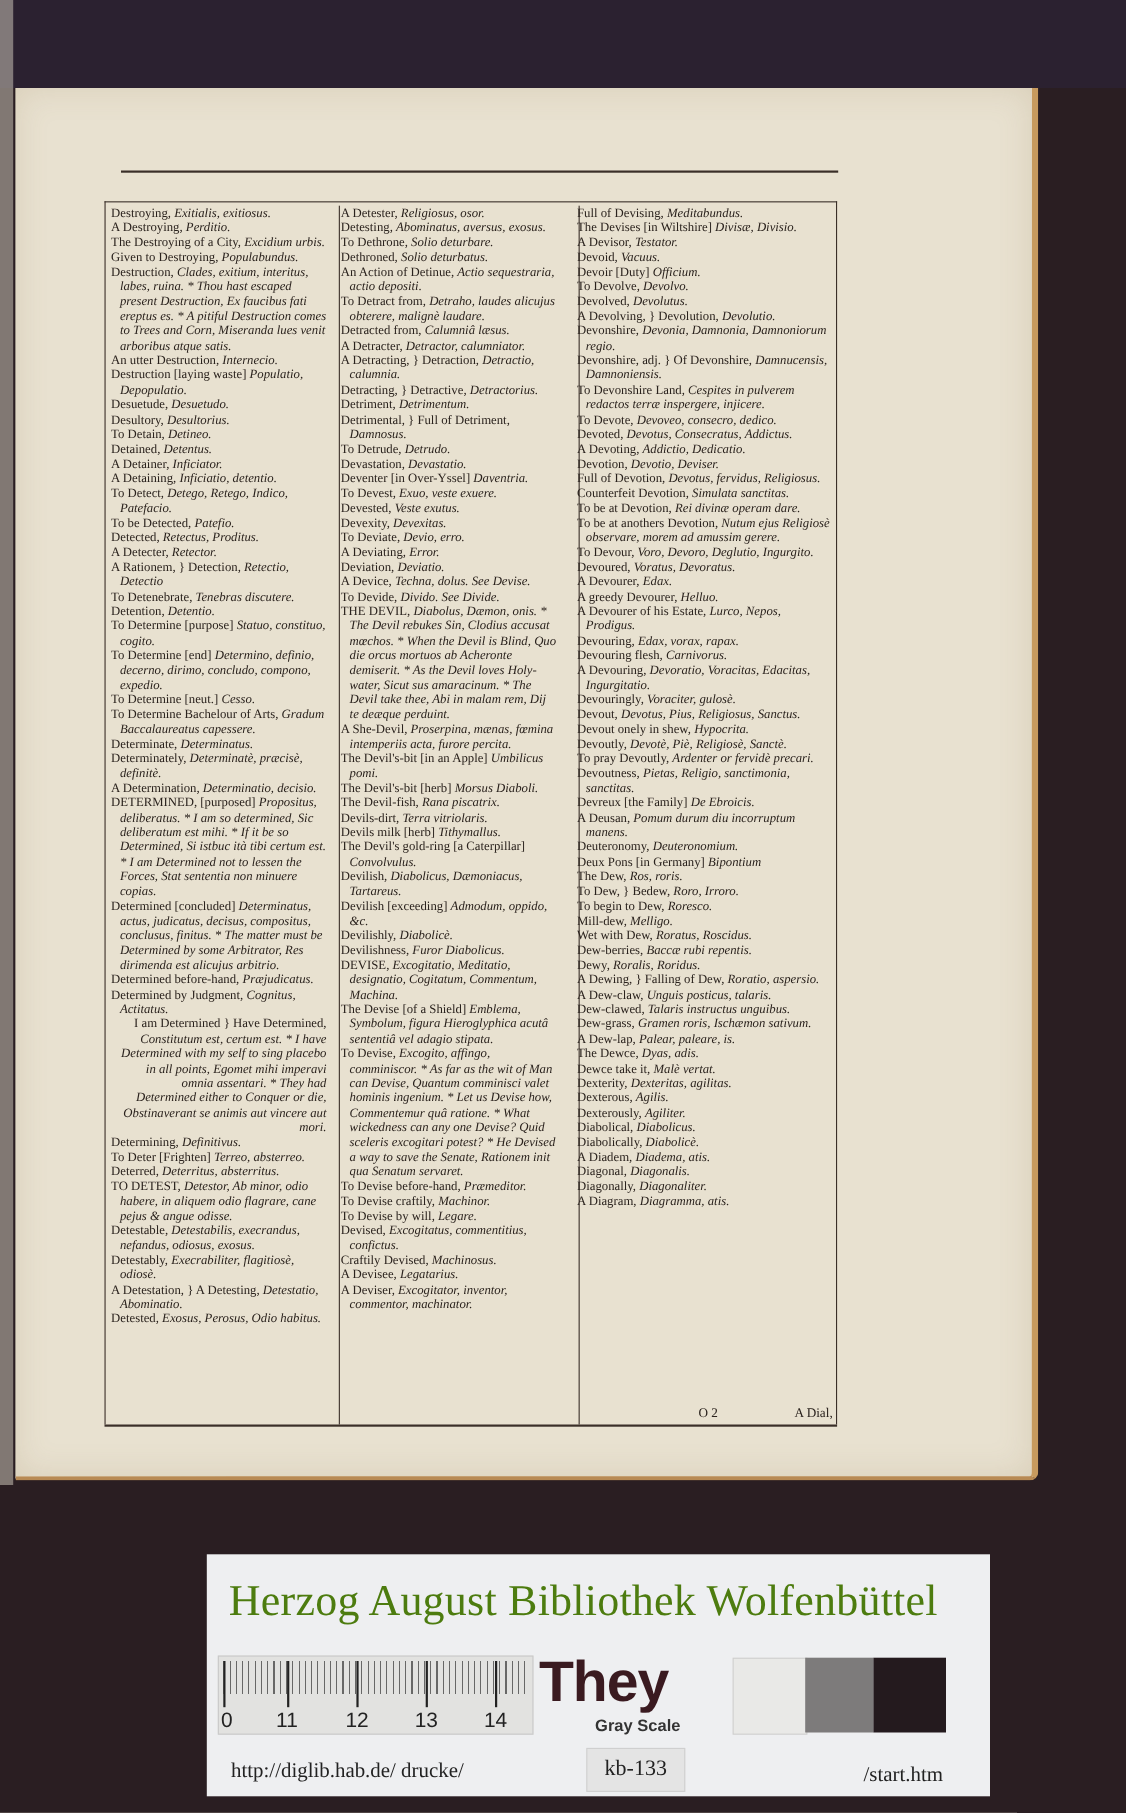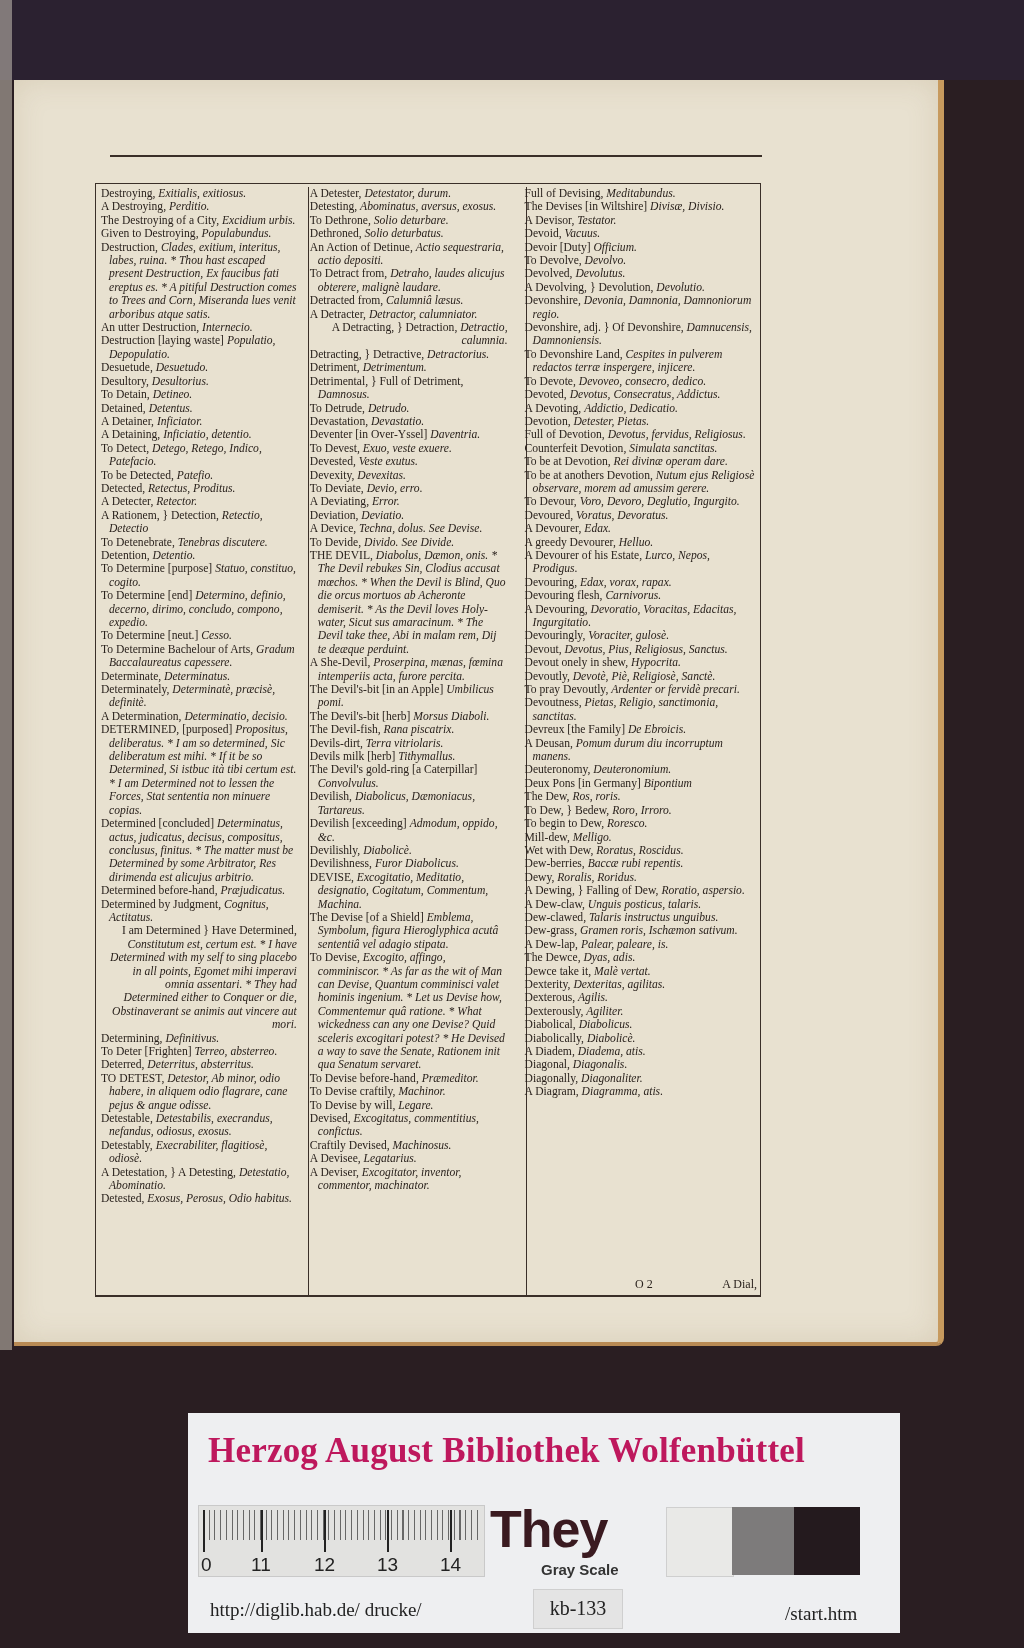--- a/index.html
+++ b/index.html
@@ -39,21 +39,21 @@
   .footer { position:absolute; left:0; top:1122px; width:666px; height:16px; font-size:12px; color:#2a221d; }
   .sig { position:absolute; left:540px; top:0; }
   .catch { position:absolute; right:4px; top:0; }
   .botline { position:absolute; left:0; top:1140px; width:666px; height:2px; background:#3a2f28; }
 
   
   .card {
     position:absolute; left:188px; top:1413px; width:712px; height:220px;
     background:#eeeff1;
   }
-  .inst { position:absolute; left:20px; top:18px; font-size:35px; font-weight:bold; color:#be185d; white-space:nowrap; letter-spacing:0.2px; }
+  .inst { position:absolute; left:20px; top:18px; font-size:40px; font-weight:normal; color:#4d7c0f; white-space:nowrap; letter-spacing:0.2px; }
   .ruler { position:absolute; left:10px; top:92px; width:285px; height:70px; background:#e2e2e0; border:1px solid #c9c9c9; }
   .ticks { position:absolute; left:4px; top:4px; width:276px; height:30px;
     background: repeating-linear-gradient(90deg, #333 0 1px, transparent 1px 5.7px); opacity:.7; }
   .major { position:absolute; top:4px; width:2px; height:42px; background:#222; }
   .rnum { position:absolute; top:48px; font-family:"Liberation Sans", sans-serif; font-size:19px; color:#222; }
   .kodak { position:absolute; left:302px; top:86px; font-family:"Liberation Sans", sans-serif; font-weight:bold; font-size:52px; color:#3a1a20; letter-spacing:-1px; }
   .gray-lbl { position:absolute; left:353px; top:148px; font-family:"Liberation Sans", sans-serif; font-size:15px; color:#333;font-weight:bold; }
   .swatch { position:absolute; top:94px; height:68px; }
   .url { position:absolute; left:22px; top:186px; font-size:19px; color:#222; }
   .kbbox { position:absolute; left:345px; top:176px; width:88px; height:38px; background:#e4e4e4; border:1px solid #cfcfcf; text-align:center; font-size:20px; line-height:36px; color:#222; }
@@ -112,29 +112,29 @@
         <p class="entry" style="padding-left: 8px; text-indent: -8px;"><span class="en">Determining, </span><span class="la">Definitivus.</span></p>
         <p class="entry" style="padding-left: 8px; text-indent: -8px;"><span class="en">To Deter [Frighten] </span><span class="la">Terreo, absterreo.</span></p>
         <p class="entry" style="padding-left: 8px; text-indent: -8px;"><span class="en">Deterred, </span><span class="la">Deterritus, absterritus.</span></p>
         <p class="entry" style="padding-left: 8px; text-indent: -8px;"><span class="en">TO DETEST, </span><span class="la">Detestor, Ab minor, odio habere, in aliquem odio flagrare, cane pejus &amp; angue odisse.</span></p>
         <p class="entry" style="padding-left: 8px; text-indent: -8px;"><span class="en">Detestable, </span><span class="la">Detestabilis, execrandus, nefandus, odiosus, exosus.</span></p>
         <p class="entry" style="padding-left: 8px; text-indent: -8px;"><span class="en">Detestably, </span><span class="la">Execrabiliter, flagitiosè, odiosè.</span></p>
         <p class="entry" style="padding-left: 8px; text-indent: -8px;"><span class="en">A Detestation, } A Detesting, </span><span class="la">Detestatio, Abominatio.</span></p>
         <p class="entry" style="padding-left: 8px; text-indent: -8px;"><span class="en">Detested, </span><span class="la">Exosus, Perosus, Odio habitus.</span></p>
       </div>
     <div class="col c2">
-        <p class="entry" style="padding-left: 8px; text-indent: -8px;"><span class="en">A Detester, </span><span class="la">Detestator, durum.</span></p>
+        <p class="entry" style="padding-left: 8px; text-indent: -8px;"><span class="en">A Detester, </span><span class="la">Religiosus, osor.</span></p>
         <p class="entry" style="padding-left: 8px; text-indent: -8px;"><span class="en">Detesting, </span><span class="la">Abominatus, aversus, exosus.</span></p>
         <p class="entry" style="padding-left: 8px; text-indent: -8px;"><span class="en">To Dethrone, </span><span class="la">Solio deturbare.</span></p>
         <p class="entry" style="padding-left: 8px; text-indent: -8px;"><span class="en">Dethroned, </span><span class="la">Solio deturbatus.</span></p>
         <p class="entry" style="padding-left: 8px; text-indent: -8px;"><span class="en">An Action of Detinue, </span><span class="la">Actio sequestraria, actio depositi.</span></p>
         <p class="entry" style="padding-left: 8px; text-indent: -8px;"><span class="en">To Detract from, </span><span class="la">Detraho, laudes alicujus obterere, malignè laudare.</span></p>
         <p class="entry" style="padding-left: 8px; text-indent: -8px;"><span class="en">Detracted from, </span><span class="la">Calumniâ læsus.</span></p>
         <p class="entry" style="padding-left: 8px; text-indent: -8px;"><span class="en">A Detracter, </span><span class="la">Detractor, calumniator.</span></p>
-        <p class="entry" style="padding-left: 8px; text-indent: -8px; text-align: right;"><span class="en">A Detracting, } Detraction, </span><span class="la">Detractio, calumnia.</span></p>
+        <p class="entry" style="padding-left: 8px; text-indent: -8px;"><span class="en">A Detracting, } Detraction, </span><span class="la">Detractio, calumnia.</span></p>
         <p class="entry" style="padding-left: 8px; text-indent: -8px;"><span class="en">Detracting, } Detractive, </span><span class="la">Detractorius.</span></p>
         <p class="entry" style="padding-left: 8px; text-indent: -8px;"><span class="en">Detriment, </span><span class="la">Detrimentum.</span></p>
         <p class="entry" style="padding-left: 8px; text-indent: -8px;"><span class="en">Detrimental, } Full of Detriment, </span><span class="la">Damnosus.</span></p>
         <p class="entry" style="padding-left: 8px; text-indent: -8px;"><span class="en">To Detrude, </span><span class="la">Detrudo.</span></p>
         <p class="entry" style="padding-left: 8px; text-indent: -8px;"><span class="en">Devastation, </span><span class="la">Devastatio.</span></p>
         <p class="entry" style="padding-left: 8px; text-indent: -8px;"><span class="en">Deventer [in Over-Yssel] </span><span class="la">Daventria.</span></p>
         <p class="entry" style="padding-left: 8px; text-indent: -8px;"><span class="en">To Devest, </span><span class="la">Exuo, veste exuere.</span></p>
         <p class="entry" style="padding-left: 8px; text-indent: -8px;"><span class="en">Devested, </span><span class="la">Veste exutus.</span></p>
         <p class="entry" style="padding-left: 8px; text-indent: -8px;"><span class="en">Devexity, </span><span class="la">Devexitas.</span></p>
         <p class="entry" style="padding-left: 8px; text-indent: -8px;"><span class="en">To Deviate, </span><span class="la">Devio, erro.</span></p>
@@ -173,21 +173,21 @@
         <p class="entry" style="padding-left: 8px; text-indent: -8px;"><span class="en">Devoir [Duty] </span><span class="la">Officium.</span></p>
         <p class="entry" style="padding-left: 8px; text-indent: -8px;"><span class="en">To Devolve, </span><span class="la">Devolvo.</span></p>
         <p class="entry" style="padding-left: 8px; text-indent: -8px;"><span class="en">Devolved, </span><span class="la">Devolutus.</span></p>
         <p class="entry" style="padding-left: 8px; text-indent: -8px;"><span class="en">A Devolving, } Devolution, </span><span class="la">Devolutio.</span></p>
         <p class="entry" style="padding-left: 8px; text-indent: -8px;"><span class="en">Devonshire, </span><span class="la">Devonia, Damnonia, Damnoniorum regio.</span></p>
         <p class="entry" style="padding-left: 8px; text-indent: -8px;"><span class="en">Devonshire, adj. } Of Devonshire, </span><span class="la">Damnucensis, Damnoniensis.</span></p>
         <p class="entry" style="padding-left: 8px; text-indent: -8px;"><span class="en">To Devonshire Land, </span><span class="la">Cespites in pulverem redactos terræ inspergere, injicere.</span></p>
         <p class="entry" style="padding-left: 8px; text-indent: -8px;"><span class="en">To Devote, </span><span class="la">Devoveo, consecro, dedico.</span></p>
         <p class="entry" style="padding-left: 8px; text-indent: -8px;"><span class="en">Devoted, </span><span class="la">Devotus, Consecratus, Addictus.</span></p>
         <p class="entry" style="padding-left: 8px; text-indent: -8px;"><span class="en">A Devoting, </span><span class="la">Addictio, Dedicatio.</span></p>
-        <p class="entry" style="padding-left: 8px; text-indent: -8px;"><span class="en">Devotion, </span><span class="la">Detester, Pietas.</span></p>
+        <p class="entry" style="padding-left: 8px; text-indent: -8px;"><span class="en">Devotion, </span><span class="la">Devotio, Deviser.</span></p>
         <p class="entry" style="padding-left: 8px; text-indent: -8px;"><span class="en">Full of Devotion, </span><span class="la">Devotus, fervidus, Religiosus.</span></p>
         <p class="entry" style="padding-left: 8px; text-indent: -8px;"><span class="en">Counterfeit Devotion, </span><span class="la">Simulata sanctitas.</span></p>
         <p class="entry" style="padding-left: 8px; text-indent: -8px;"><span class="en">To be at Devotion, </span><span class="la">Rei divinæ operam dare.</span></p>
         <p class="entry" style="padding-left: 8px; text-indent: -8px;"><span class="en">To be at anothers Devotion, </span><span class="la">Nutum ejus Religiosè observare, morem ad amussim gerere.</span></p>
         <p class="entry" style="padding-left: 8px; text-indent: -8px;"><span class="en">To Devour, </span><span class="la">Voro, Devoro, Deglutio, Ingurgito.</span></p>
         <p class="entry" style="padding-left: 8px; text-indent: -8px;"><span class="en">Devoured, </span><span class="la">Voratus, Devoratus.</span></p>
         <p class="entry" style="padding-left: 8px; text-indent: -8px;"><span class="en">A Devourer, </span><span class="la">Edax.</span></p>
         <p class="entry" style="padding-left: 8px; text-indent: -8px;"><span class="en">A greedy Devourer, </span><span class="la">Helluo.</span></p>
         <p class="entry" style="padding-left: 8px; text-indent: -8px;"><span class="en">A Devourer of his Estate, </span><span class="la">Lurco, Nepos, Prodigus.</span></p>
         <p class="entry" style="padding-left: 8px; text-indent: -8px;"><span class="en">Devouring, </span><span class="la">Edax, vorax, rapax.</span></p>

